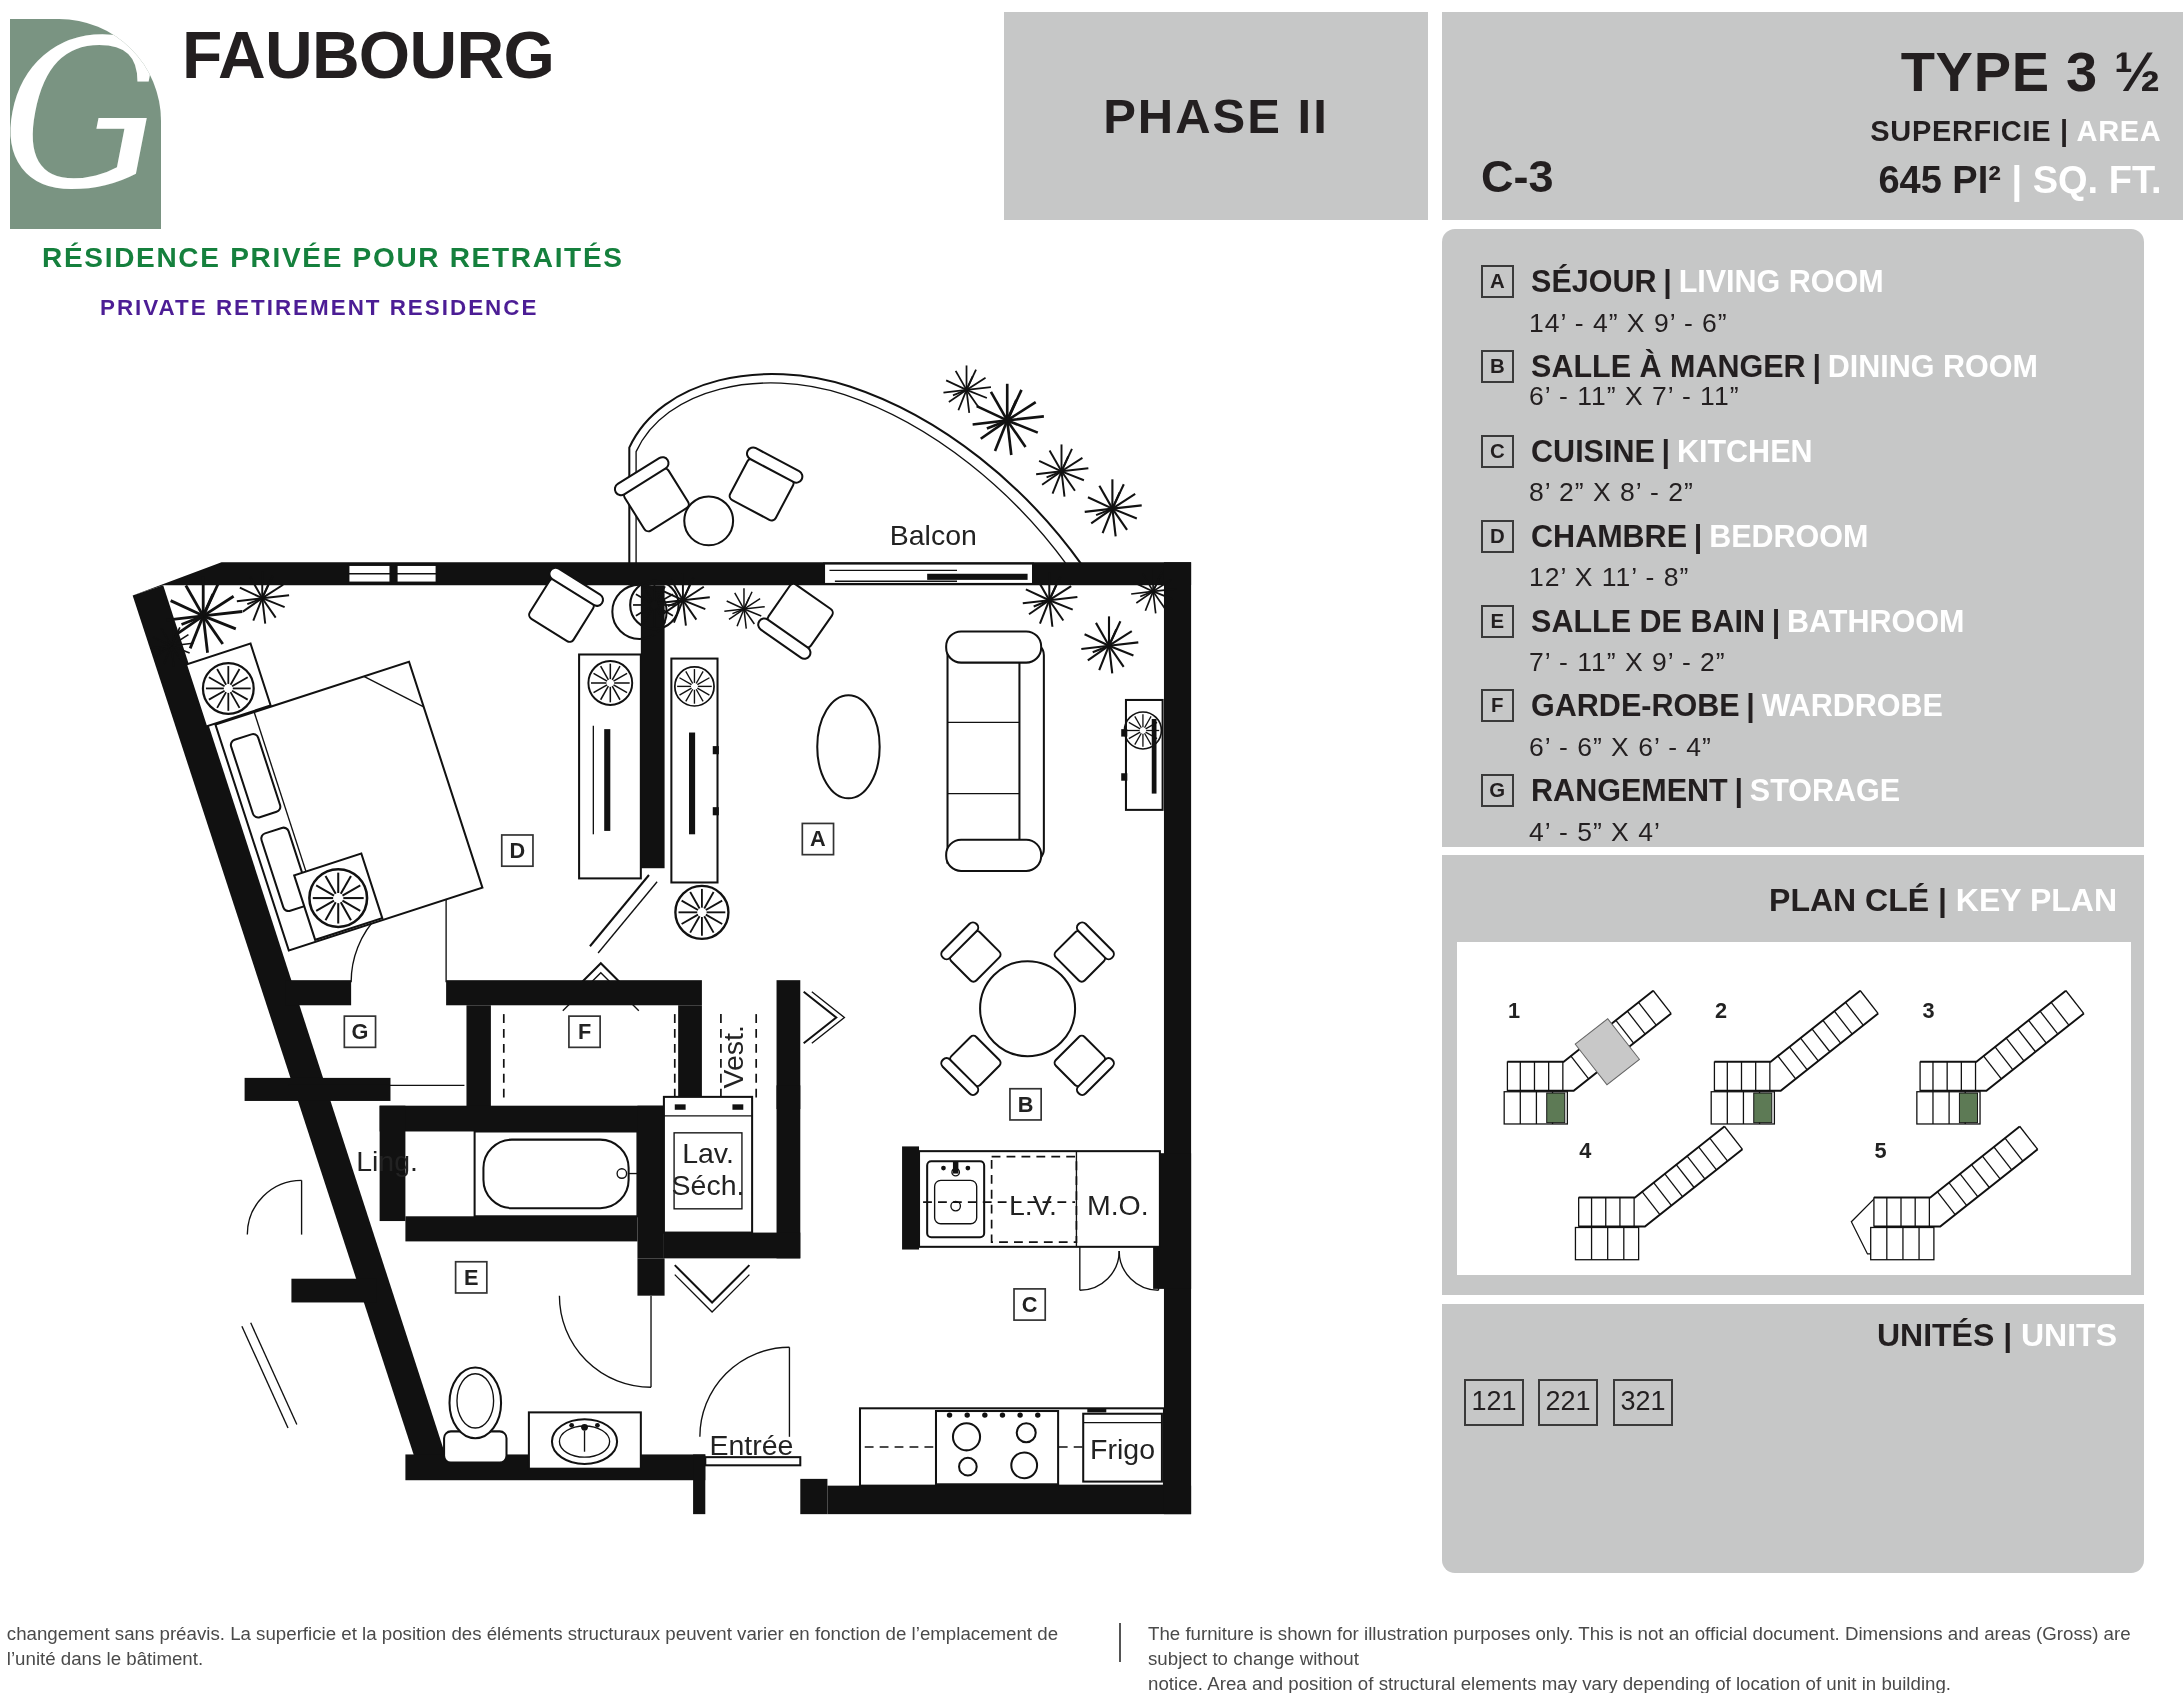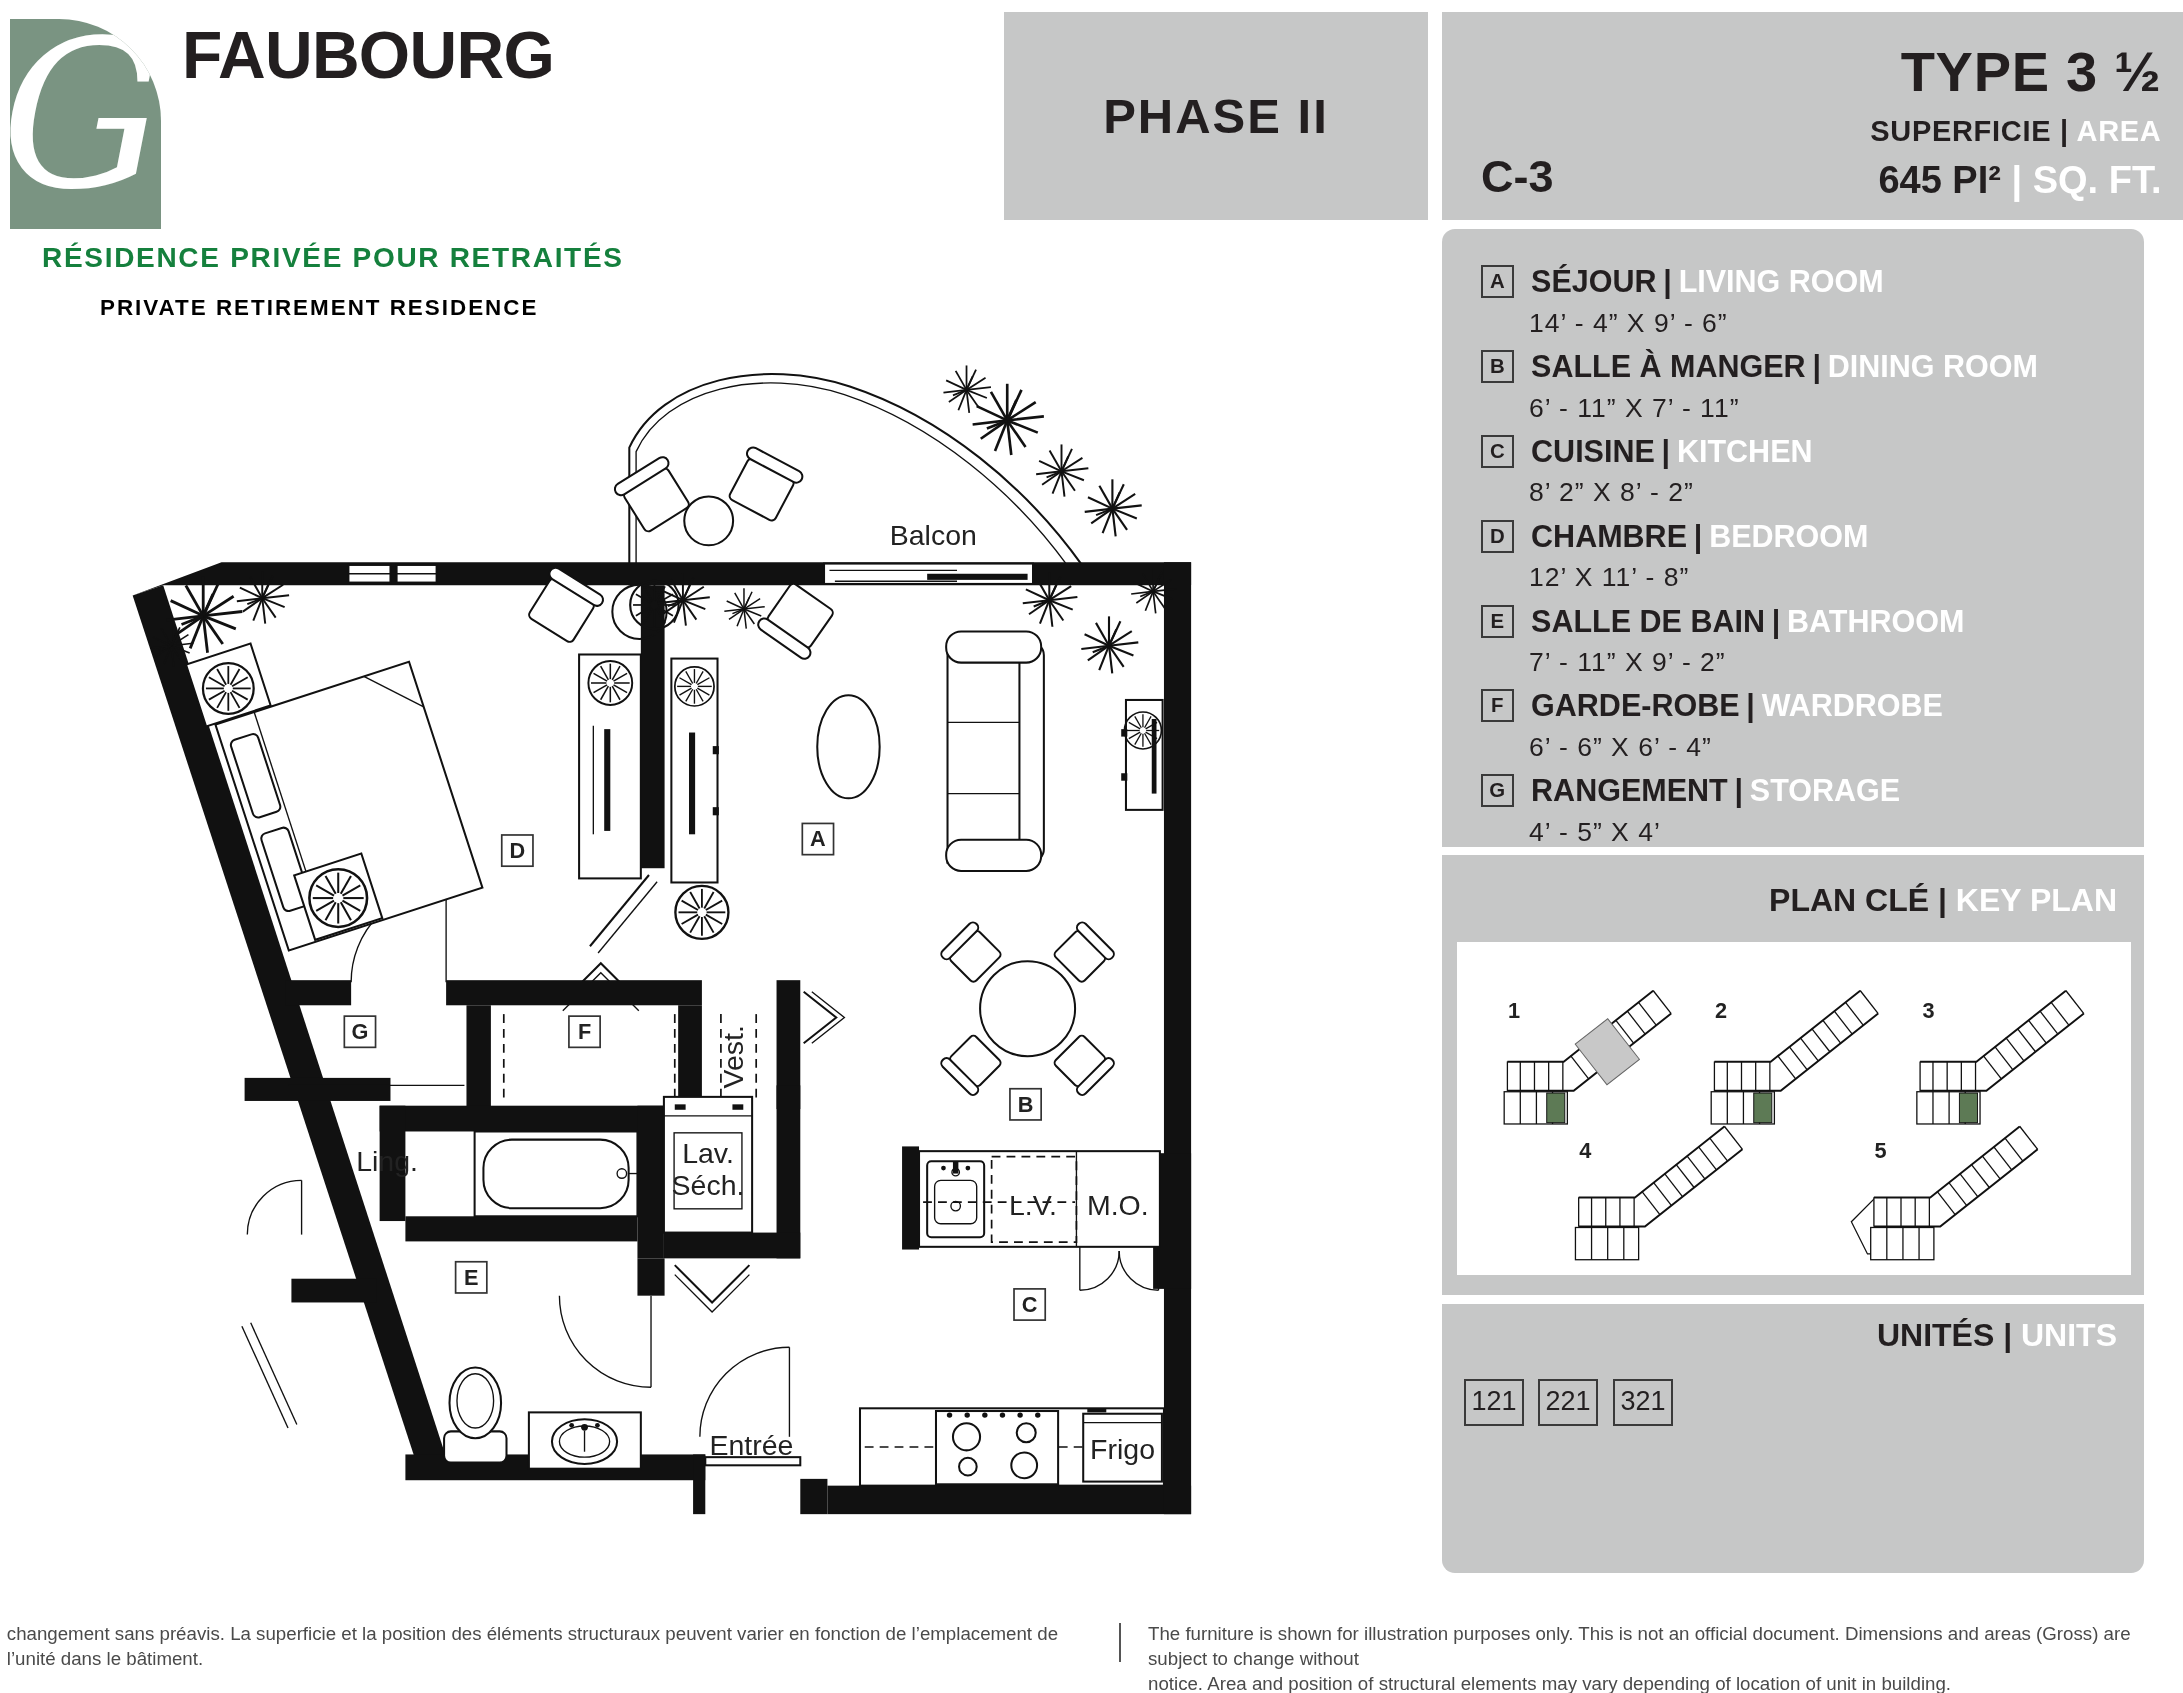--- a/index.html
+++ b/index.html
@@ -5,21 +5,21 @@
   html,body{margin:0;padding:0;background:#ffffff;}
   .page{position:relative;width:2183px;height:1693px;background:#fff;overflow:hidden;
         font-family:"Liberation Sans",sans-serif;color:#231f20;}
   
   .logo-mark{position:absolute;left:10.2px;top:19px;width:151px;height:210px;background:#7a9482;
              border-top-right-radius:102px;overflow:hidden;}
   .logo-mark .g{position:absolute;left:50%;top:50%;transform:translate(-52%,-54%);
                 font-family:"DejaVu Serif",serif;font-style:italic;font-size:204px;color:#fff;line-height:1;}
   .logo-title{position:absolute;left:182px;top:20.4px;font-size:66px;font-weight:800;letter-spacing:-0.7px;line-height:71px;color:#231f20;}
   .logo-sub-fr{position:absolute;left:42px;top:242px;font-size:28px;font-weight:600;letter-spacing:1.7px;color:#15803d;}
-  .logo-sub-en{position:absolute;left:100px;top:295px;font-size:22.4px;font-weight:600;letter-spacing:2px;color:#000000;}
+  .logo-sub-en{position:absolute;left:100px;top:295px;font-size:22.4px;font-weight:600;letter-spacing:2px;color:#4c1d95;}
   
   .graybox{position:absolute;background:#c6c7c7;}
   .phase-box{left:1004px;top:12.2px;width:424px;height:208px;display:flex;align-items:center;justify-content:center;}
   .phase-box span{font-size:49px;font-weight:600;letter-spacing:2px;}
   .type-box{left:1442px;top:12.2px;width:748px;height:208px;}
   .type-line{position:absolute;right:28.5px;top:27px;font-size:56px;font-weight:800;letter-spacing:0.7px;text-align:right;}
   .sup-line{position:absolute;right:28.5px;top:103px;font-size:29px;font-weight:700;letter-spacing:0.7px;text-align:right;}
   .area-line{position:absolute;right:28.5px;top:147px;font-size:38px;font-weight:700;text-align:right;}
   .white{color:#ffffff;}
   .c3code{position:absolute;left:39px;bottom:17.6px;font-size:45px;font-weight:700;}
@@ -93,21 +93,21 @@
   <div class="graybox side-panel">
 
     <div class="lg-row" style="top:35px">
       <span class="lt-box">A</span><span class="lg-fr">SÉJOUR</span><span class="lg-sep">|</span><span class="lg-en">LIVING ROOM</span>
     </div>
     <div class="lg-dims" style="top:79px">14’ - 4” X 9’ - 6”</div>
 
     <div class="lg-row" style="top:120px">
       <span class="lt-box">B</span><span class="lg-fr">SALLE À MANGER</span><span class="lg-sep">|</span><span class="lg-en">DINING ROOM</span>
     </div>
-    <div class="lg-dims" style="top:164px">6’ - 11” X 7’ - 11”</div>
+    <div class="lg-dims" style="top:152px">6’ - 11” X 7’ - 11”</div>
 
     <div class="lg-row" style="top:205px">
       <span class="lt-box">C</span><span class="lg-fr">CUISINE</span><span class="lg-sep">|</span><span class="lg-en">KITCHEN</span>
     </div>
     <div class="lg-dims" style="top:248px">8’  2” X 8’ - 2”</div>
 
     <div class="lg-row" style="top:290px">
       <span class="lt-box">D</span><span class="lg-fr">CHAMBRE</span><span class="lg-sep">|</span><span class="lg-en">BEDROOM</span>
     </div>
     <div class="lg-dims" style="top:333px">12’ X 11’ - 8”</div>

